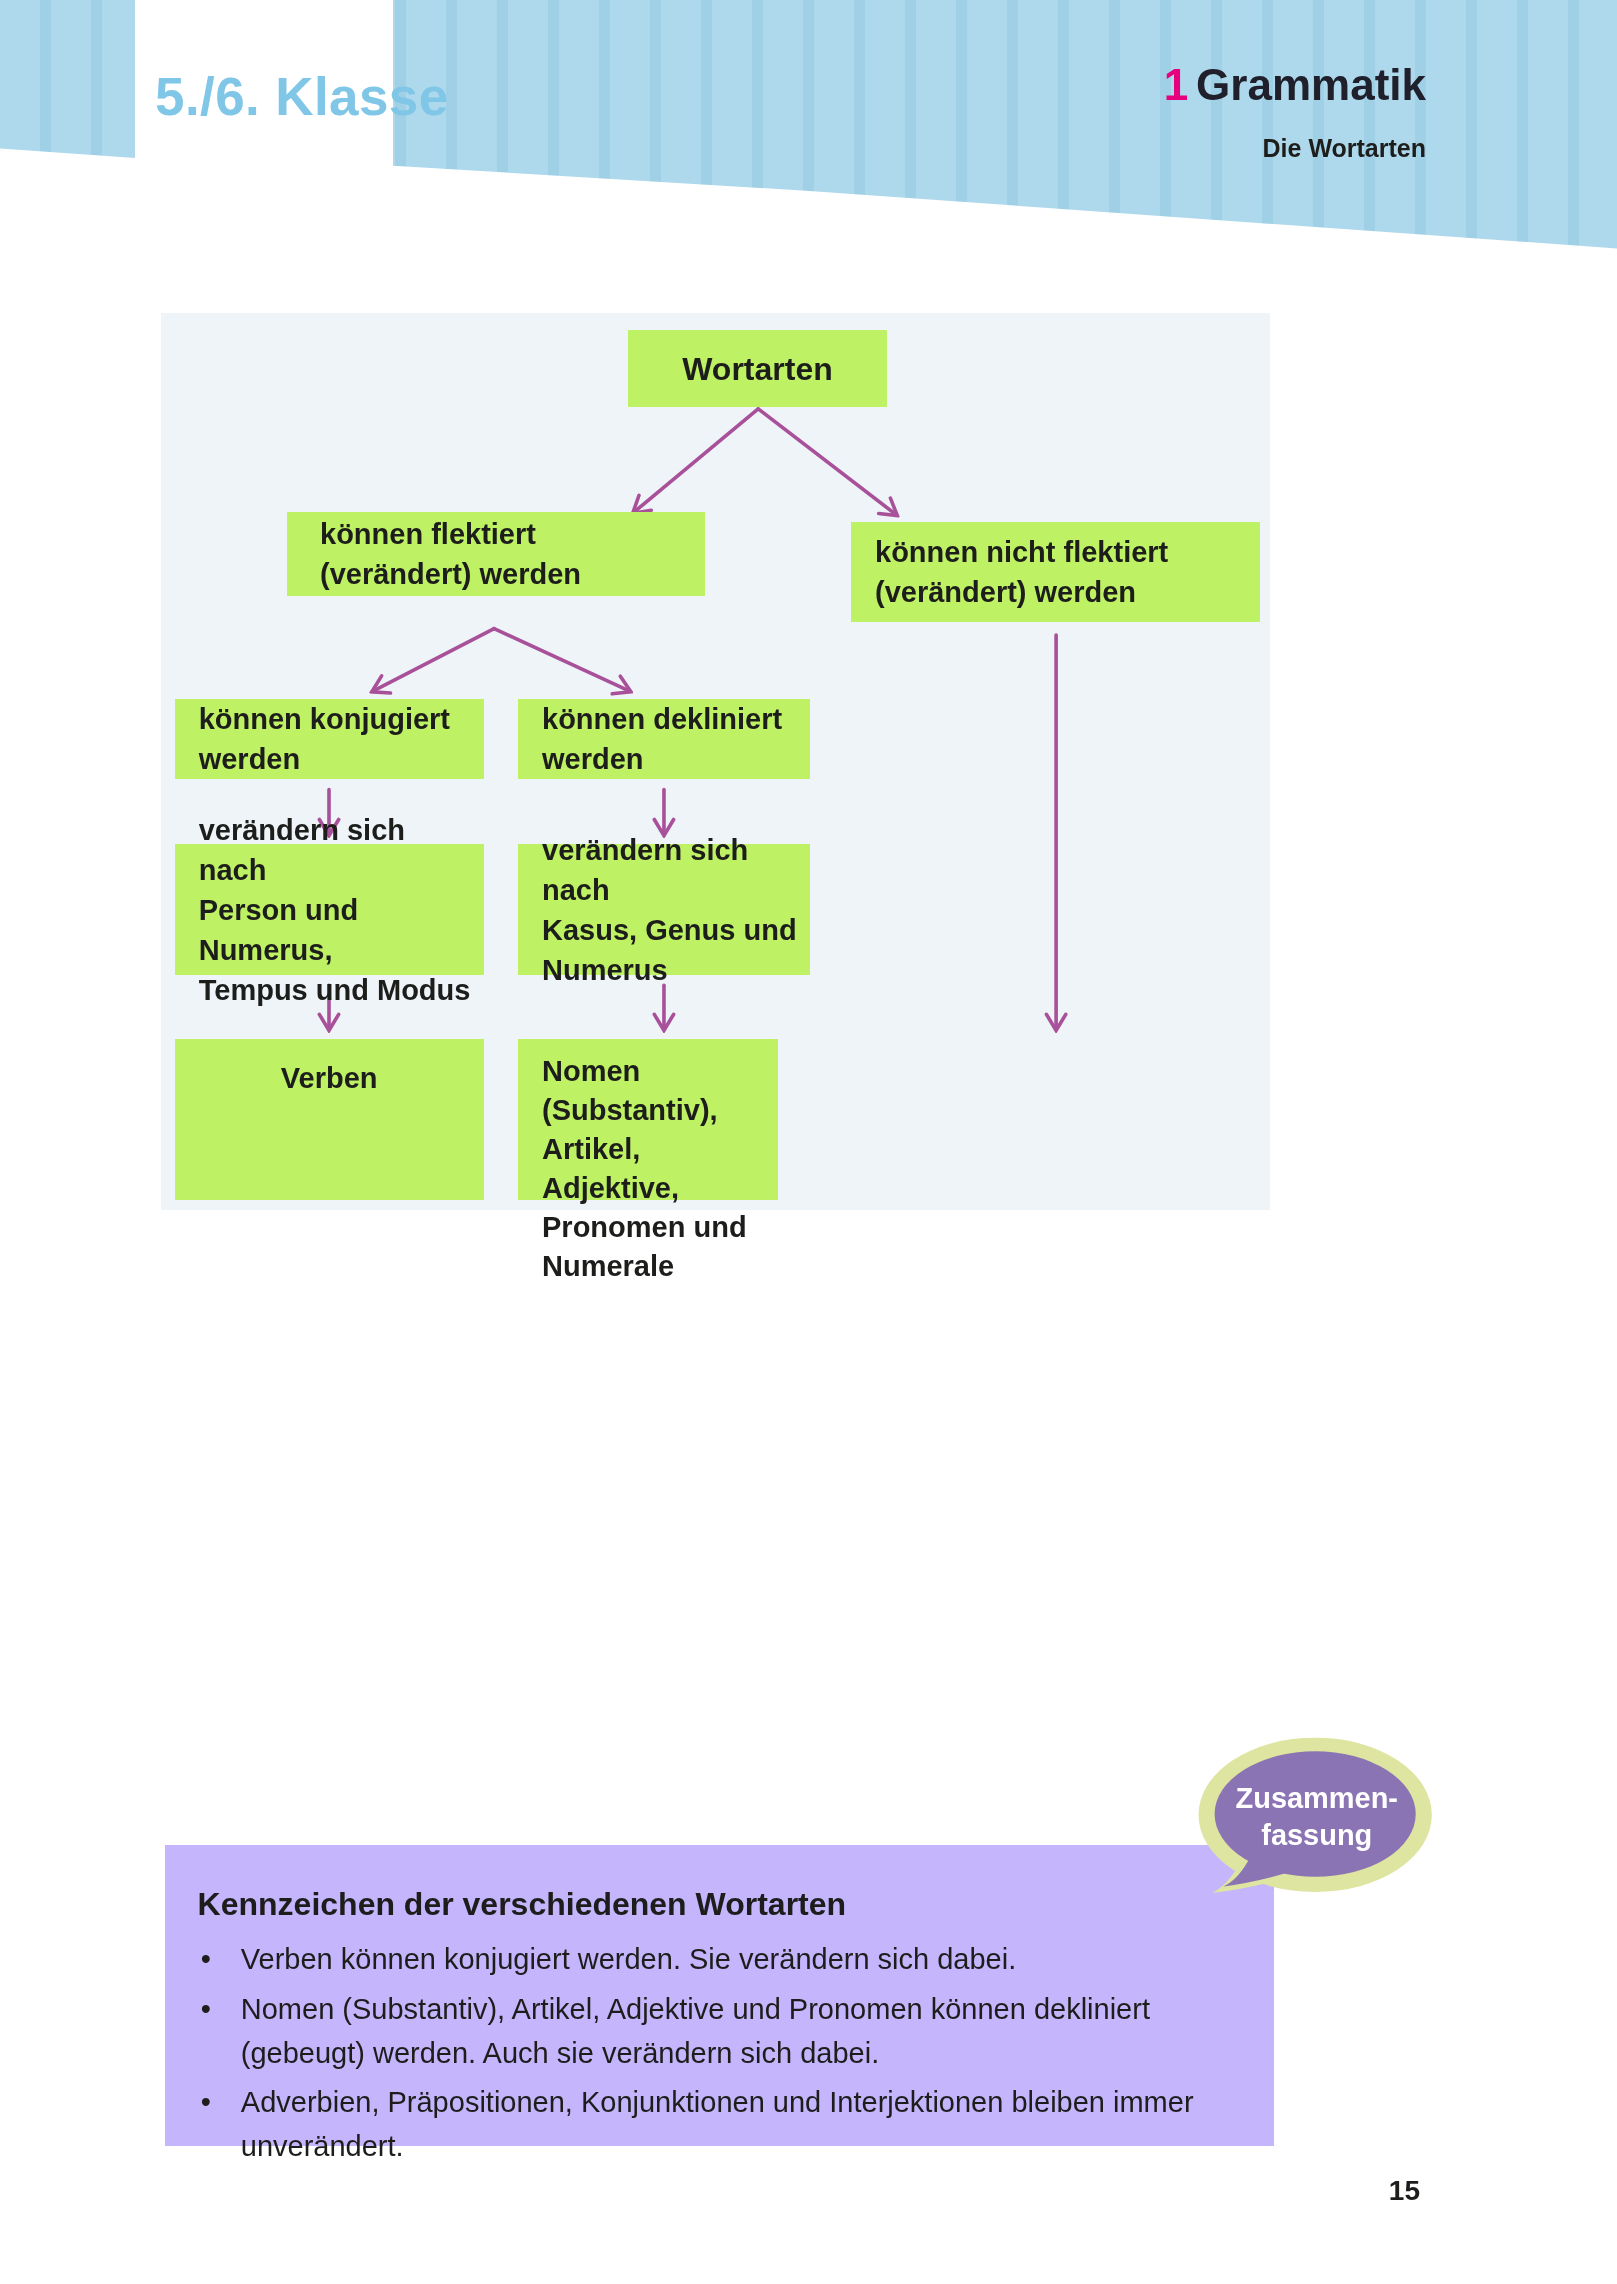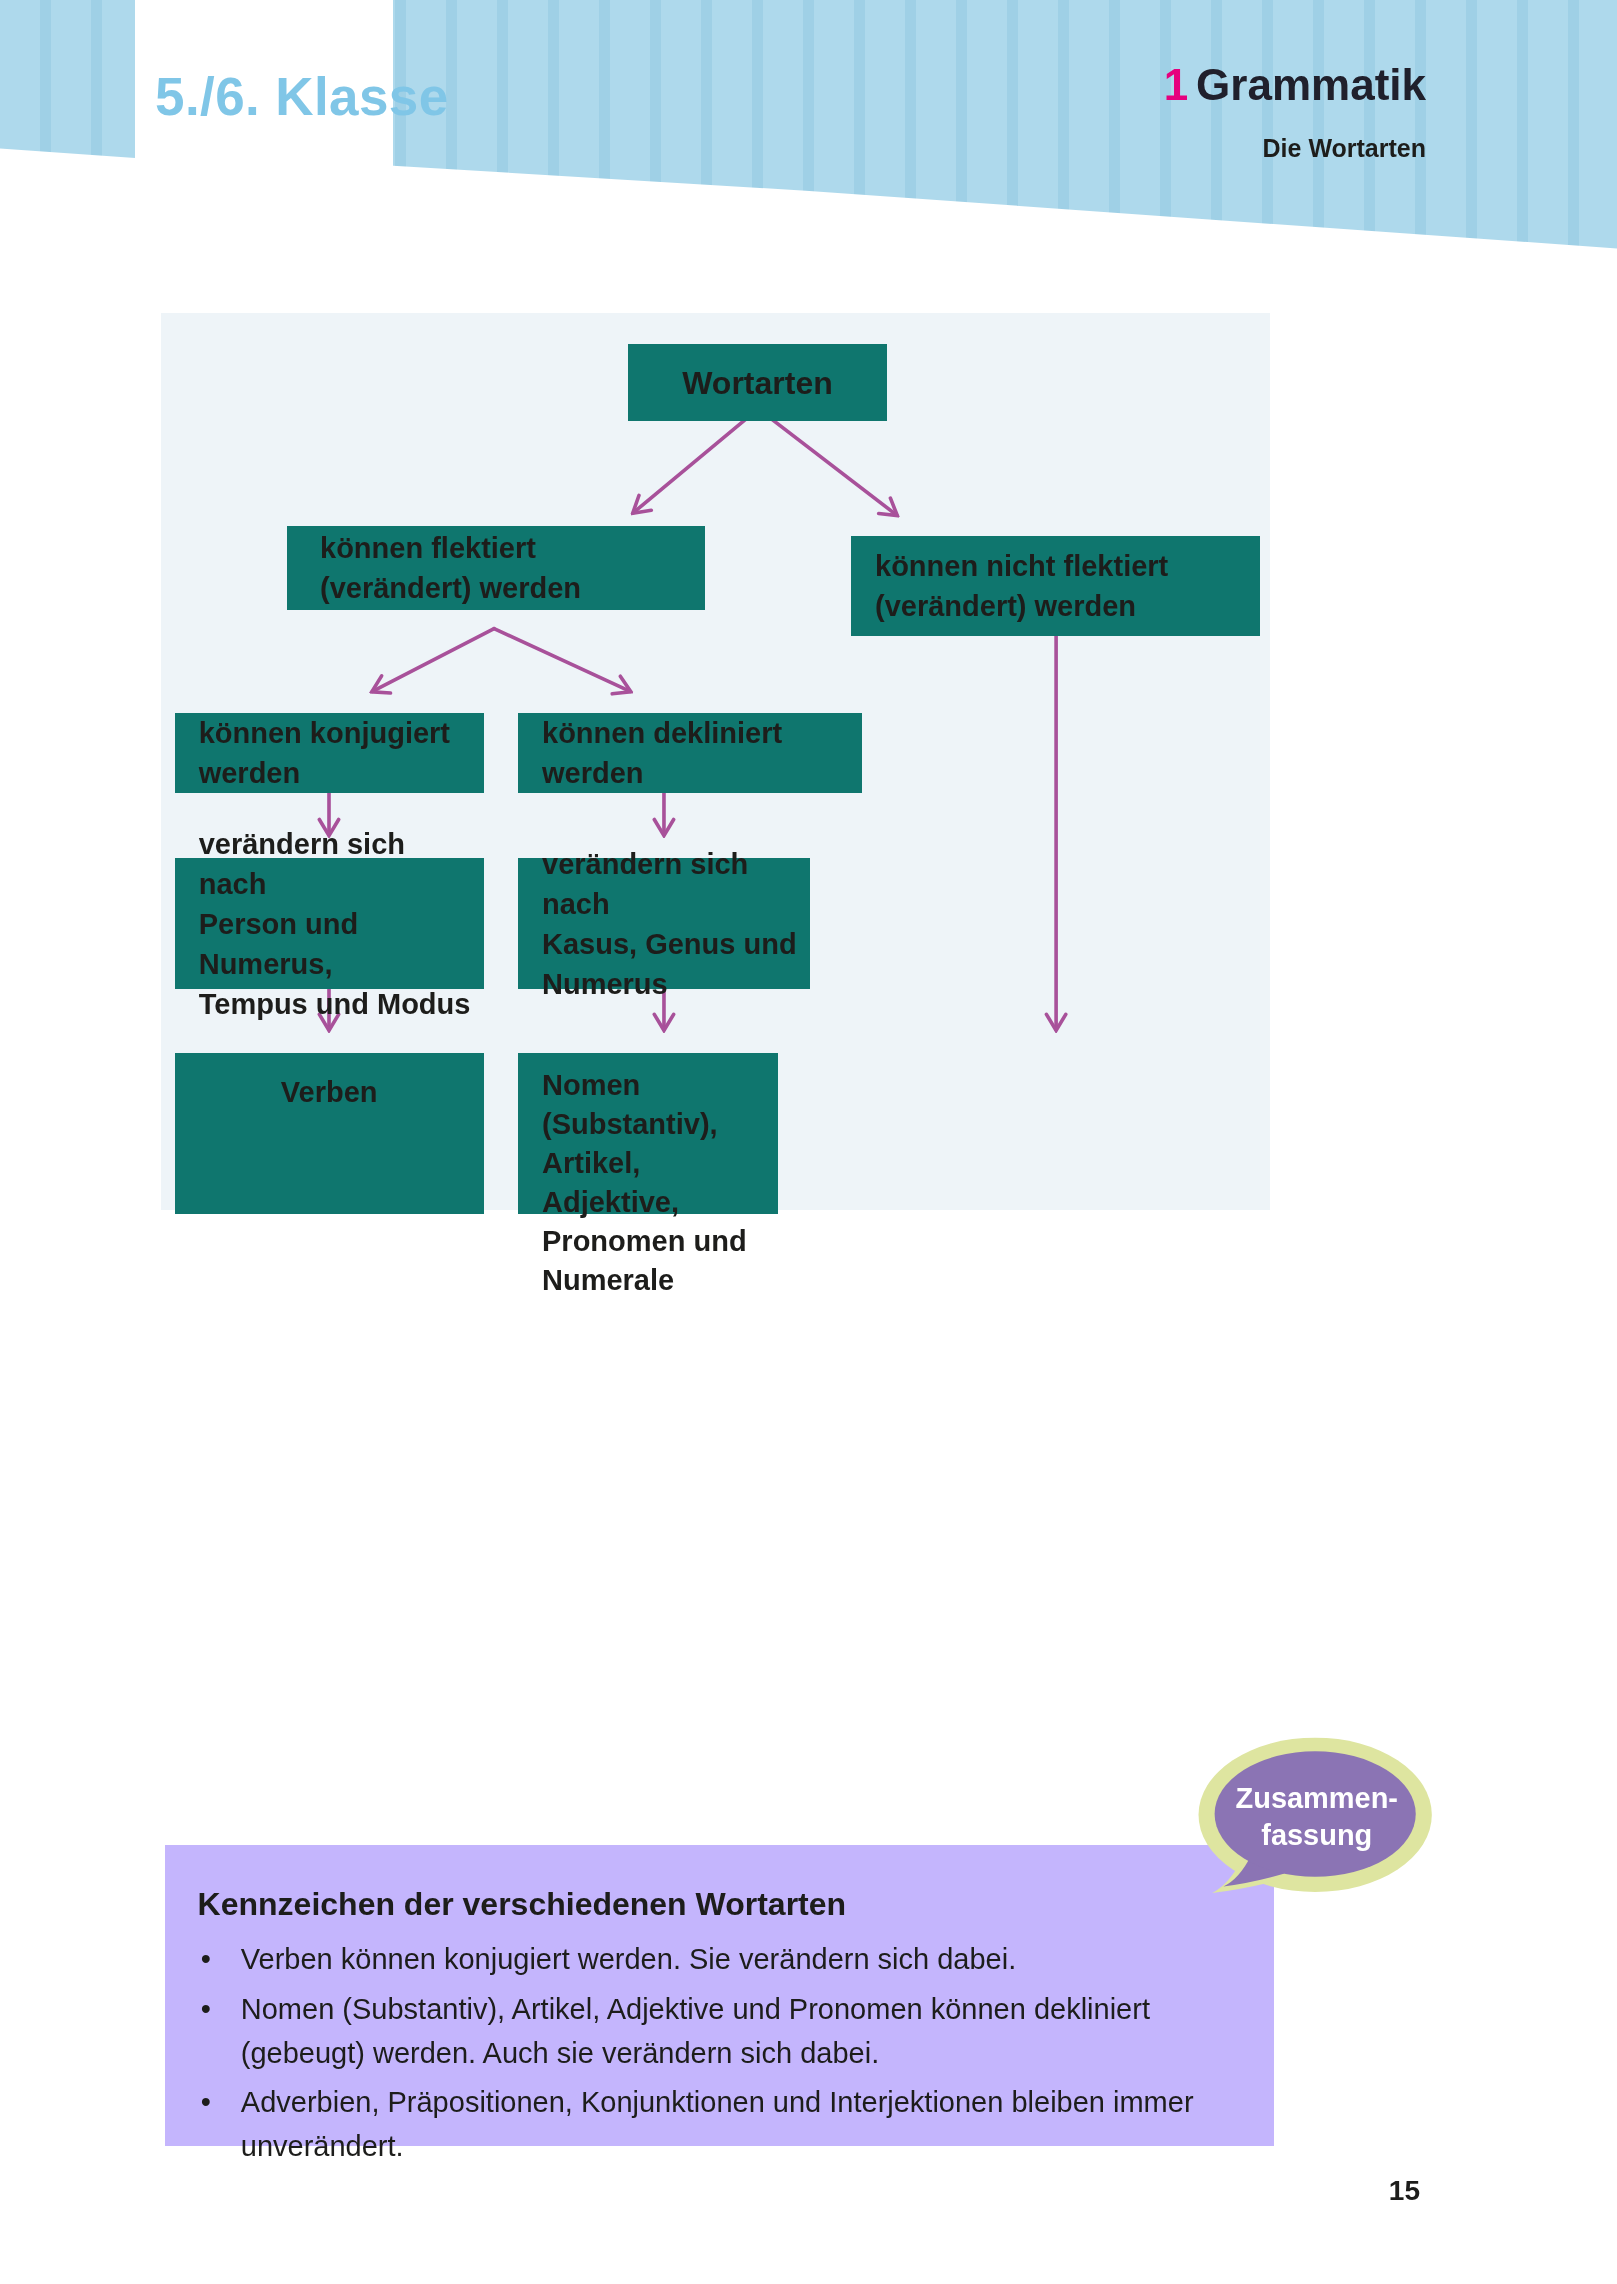--- a/index.html
+++ b/index.html
@@ -46,35 +46,34 @@
   }
 
   
   .panel{
     position:absolute;left:161px;top:313px;
     width:1109px;height:897px;
     background:#eef4f8;
   }
   .panel svg.arrows{position:absolute;left:0;top:0;width:1109px;height:897px;}
   .dbox{
-    position:absolute;background:#0f766e;
+    position:absolute;background:#bef264;
     font-size:29px;line-height:40px;font-weight:600;
     white-space:pre-line;color:#1d1d1b;
     box-sizing:border-box;
-    margin-top:14px;
   }
   .dbox.center-mid{display:flex;align-items:center;justify-content:center;text-align:center;}
   .dbox.left-mid{display:flex;align-items:center;padding-left:24px;padding-right:6.4px;}
   .dbox.left-top{padding:13px 6.4px 0 24px;}
   .dbox.center-top{padding-top:19px;text-align:center;}
   #n-root      {left:467px;top:17px;  width:259px;height:77px; font-size:32px;font-weight:bold;}
   #n-flekt     {left:126px;top:199px; width:418px;height:84px;padding-left:33px;}
   #n-nichtflekt{left:690px;top:209px; width:409px;height:100px;}
   #n-konj      {left:13.7px; top:386px; width:309px;height:80px;}
-  #n-dekl      {left:357px;top:386px; width:344px;height:80px;}
+  #n-dekl      {left:357px;top:386px; width:292px;height:80px;}
   #n-konjm     {left:13.7px; top:531px; width:309px;height:131px;}
   #n-deklm     {left:357px;top:531px; width:292px;height:131px;}
   #n-verben    {left:13.7px; top:726px; width:309px;height:161px;}
   #n-nominale  {left:357px;top:726px; width:260px;height:161px;line-height:39px;}
   #n-unver     {left:690px;top:726px; width:409px;height:161px;}
 
   
   .summary{
     position:absolute;left:165px;top:1845px;
     width:1109px;height:301px;

